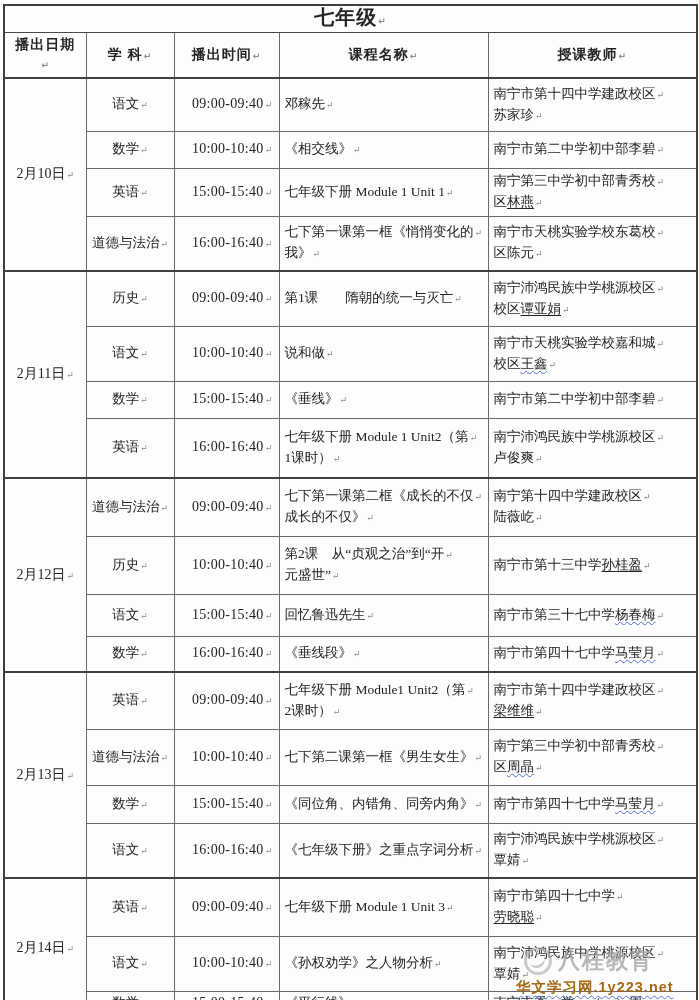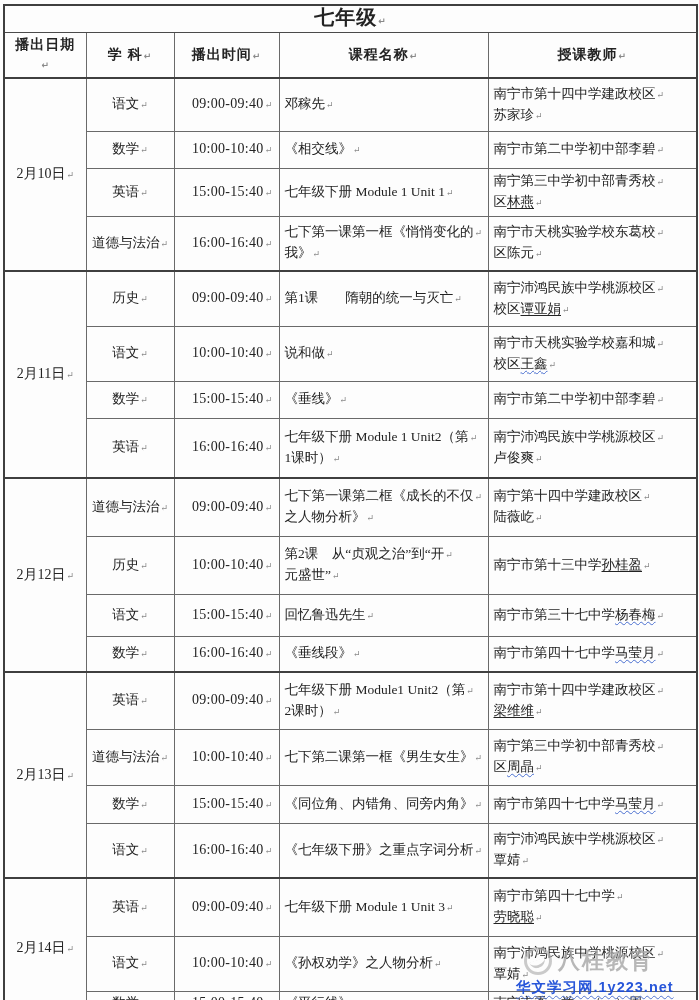--- a/index.html
+++ b/index.html
@@ -54,21 +54,21 @@
     border-bottom:3px solid #b0b0b0;border-radius:0 0 8px 8px;transform:rotate(-18deg);
   }
   .wm-brand{
     position:absolute;left:558px;top:946px;z-index:5;
     font-family:"Liberation Sans","DejaVu Sans",sans-serif;
     font-size:22px;font-weight:bold;color:#a6a6a6;opacity:0.8;letter-spacing:2px;
   }
   .wm-red{
     position:absolute;left:516px;top:978px;z-index:6;
     font-family:"Liberation Sans","DejaVu Sans",sans-serif;
-    font-size:14.5px;font-weight:bold;color:#1d4ed8;letter-spacing:1px;opacity:0.95;
+    font-size:14.5px;font-weight:bold;color:#a16207;letter-spacing:1px;opacity:0.95;
     text-decoration-line:underline;text-decoration-style:wavy;
     text-decoration-color:#4a6fd0;text-decoration-thickness:1px;text-underline-offset:3px;
   }
 </style>
 </head>
 <body>
 
 <div class="page">
 
   <table class="sched">
@@ -223,21 +223,21 @@
             <div class="ln">2月12日</div>
           </td>
           <td class="c-subject">
             <div class="ln">道德与法治</div>
           </td>
           <td class="c-time">
             <div class="ln">09:00-09:40</div>
           </td>
           <td class="c-course">
             <div class="ln">七下第一课第二框《成长的不仅</div>
-            <div class="ln">之人物分析》</div>
+            <div class="ln">成长的不仅》</div>
           </td>
           <td class="c-teacher">
             <div class="ln">南宁第十四中学建政校区</div>
             <div class="ln">陆薇屹</div>
           </td>
         </tr>
         <tr style="height: 58px;">
           <td class="c-subject">
             <div class="ln">历史</div>
           </td>

